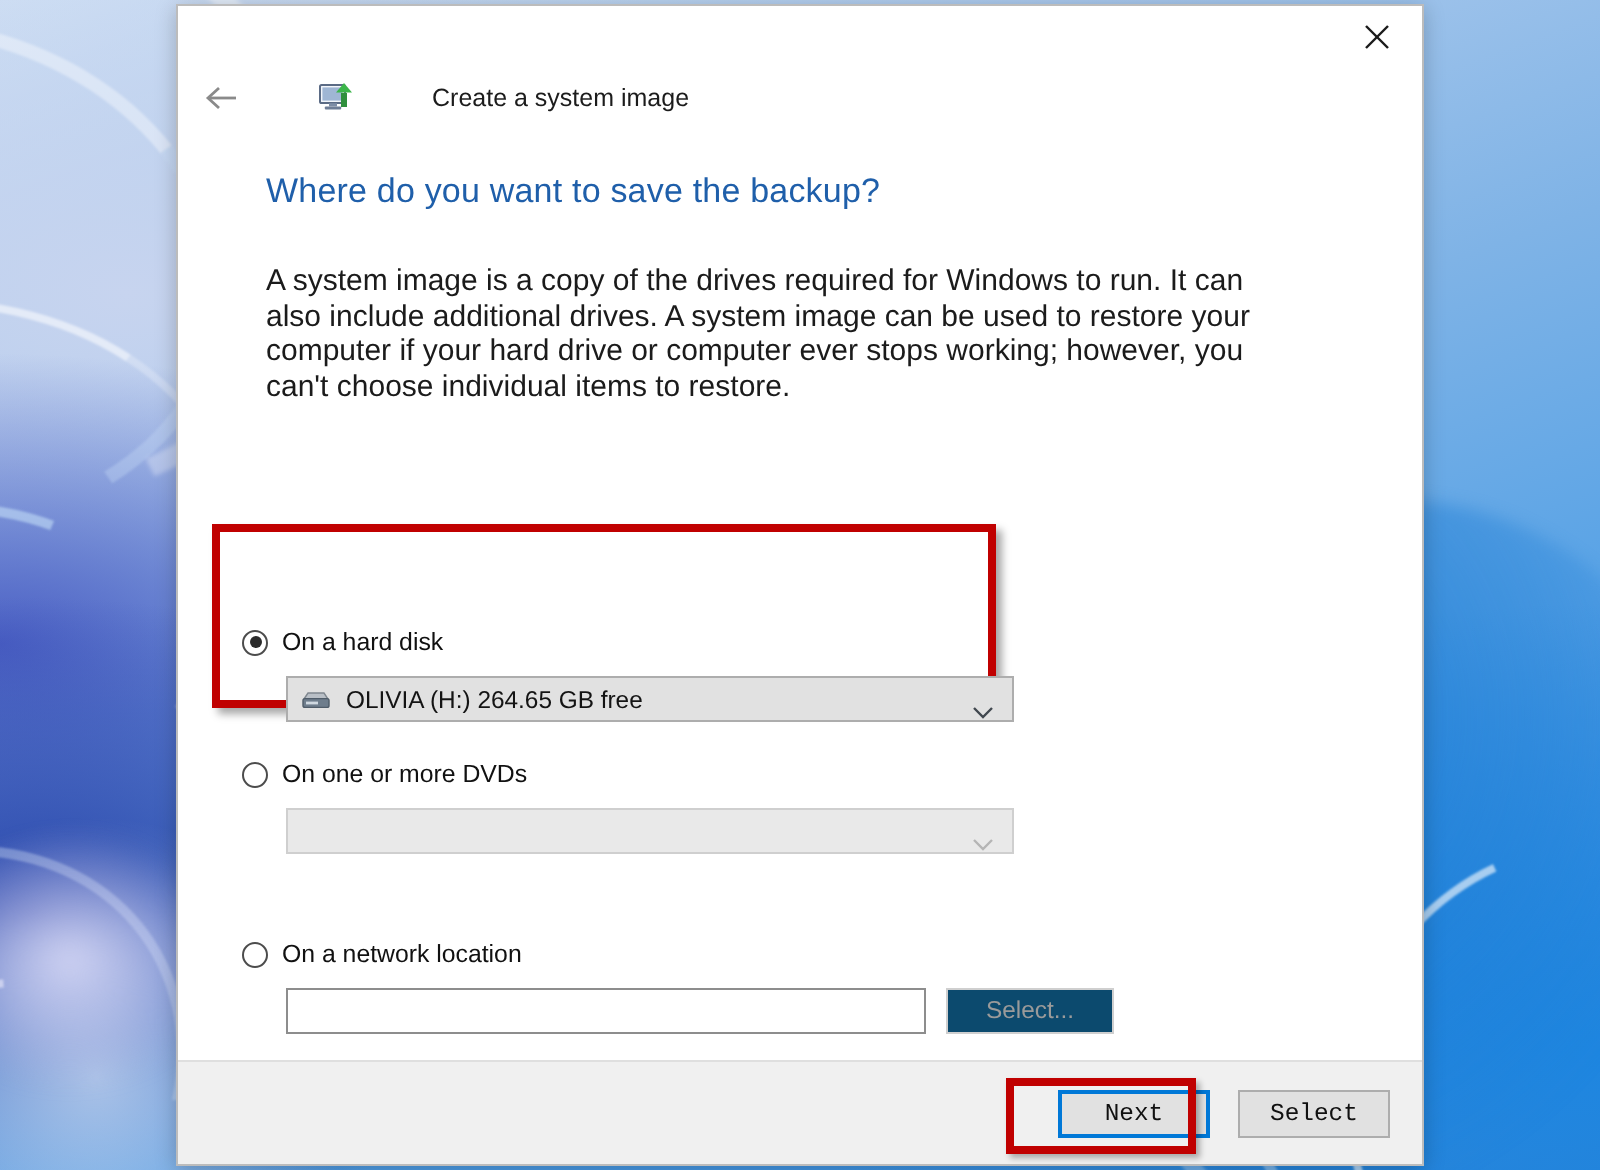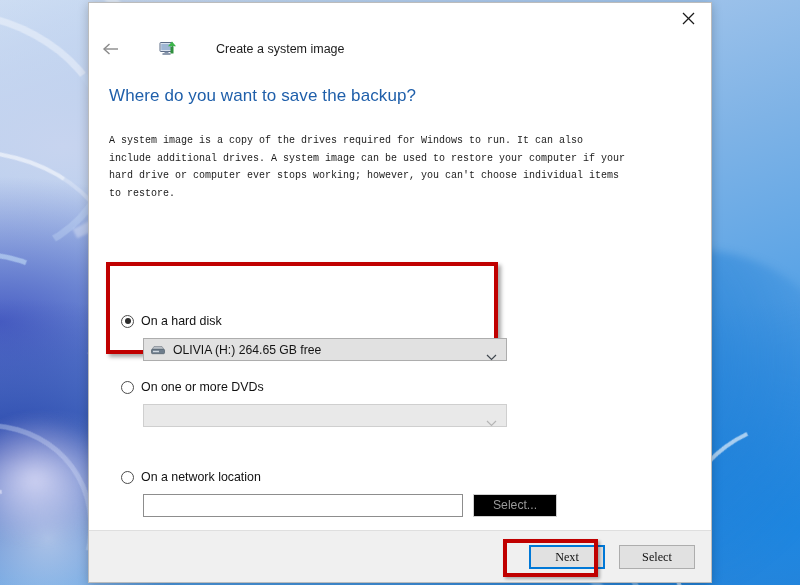--- a/index.html
+++ b/index.html
@@ -195,38 +195,37 @@
   }
   #wiz-title {
     font-size: 12.5px;
     color: #1c1c1c;
     white-space: nowrap;
   }
 
   
   #content {
     flex: 1;
-    padding: 22px 26px 0 20px;
+    padding: 22px 26px 0 44px;
     box-sizing: border-box;
     position: relative;
   }
   #page-heading {
     color: #1f5faa;
     font-size: 17px;
     font-weight: normal;
     margin: 0 0 26px 0;
     letter-spacing: 0.1px;
   }
   #intro-text {
-    font-size: 10px;
+    font-size: 15px;
     color: #1b1b1b;
     line-height: 17.5px;
     margin: 0;
     max-width: 520px;
-    font-family: Liberation Mono, monospace;
   }
 
   
   .redbox {
     position: absolute;
     border: 4px solid #c00000;
     box-sizing: border-box;
     box-shadow: 3px 3px 4px rgba(0,0,0,0.35);
     pointer-events: none;
   }
@@ -329,21 +328,21 @@
     color: #111;
     padding: 0 5px;
     outline: none;
   }
   #select-btn {
     margin-left: 10px;
     width: 84px;
     height: 23px;
     box-sizing: border-box;
     border: 1px solid #cfcfcf;
-    background: #000000;
+    background: #0c4a6e;
     color: #9a9a9a;
     font-family: "Liberation Sans", sans-serif;
     font-size: 12.2px;
     line-height: 21px;
     text-align: center;
     cursor: default;
   }
 
   
   #footer {
@@ -366,21 +365,21 @@
     height: 38px;
     border: 4px solid #c00000;
     box-sizing: border-box;
     box-shadow: 2px 2px 3px rgba(0,0,0,0.3);
     pointer-events: none;
   }
   .btn {
     width: 76px;
     height: 24px;
     box-sizing: border-box;
-    font-family: Liberation Serif, serif;
+    font-family: Liberation Mono, monospace;
     font-size: 12.2px;
     color: #111;
     background: #e1e1e1;
     border: 1px solid #adadad;
     text-align: center;
     line-height: 22px;
     cursor: default;
   }
   #next-btn {
     border: 2px solid #0078d7;

